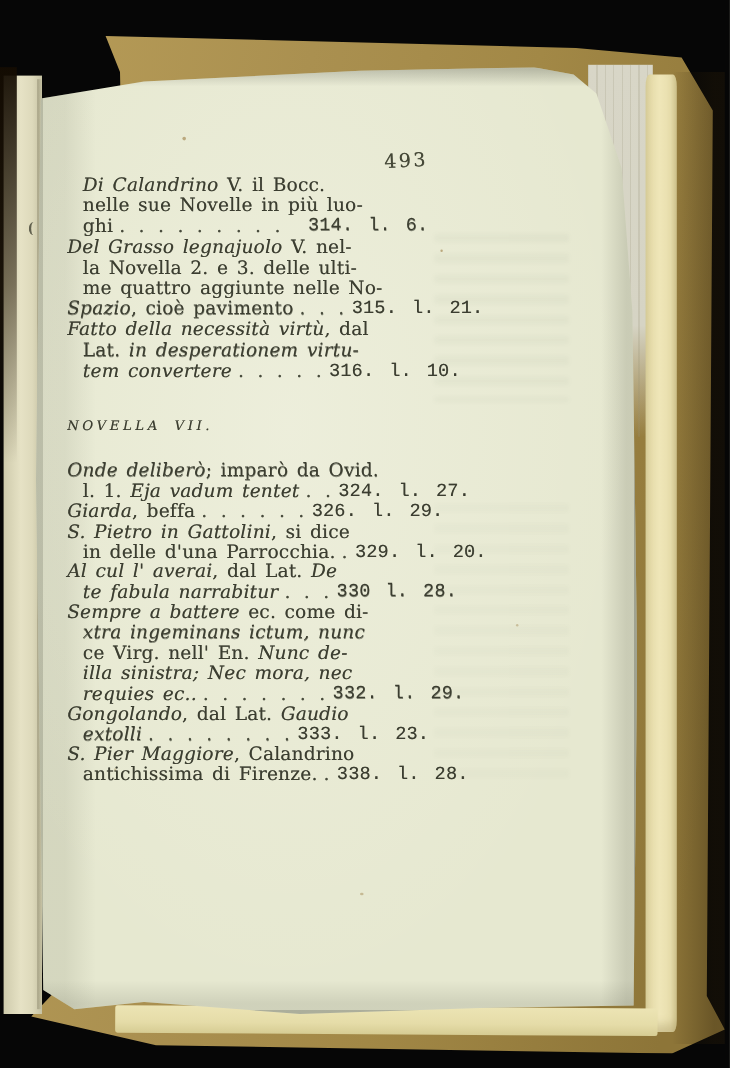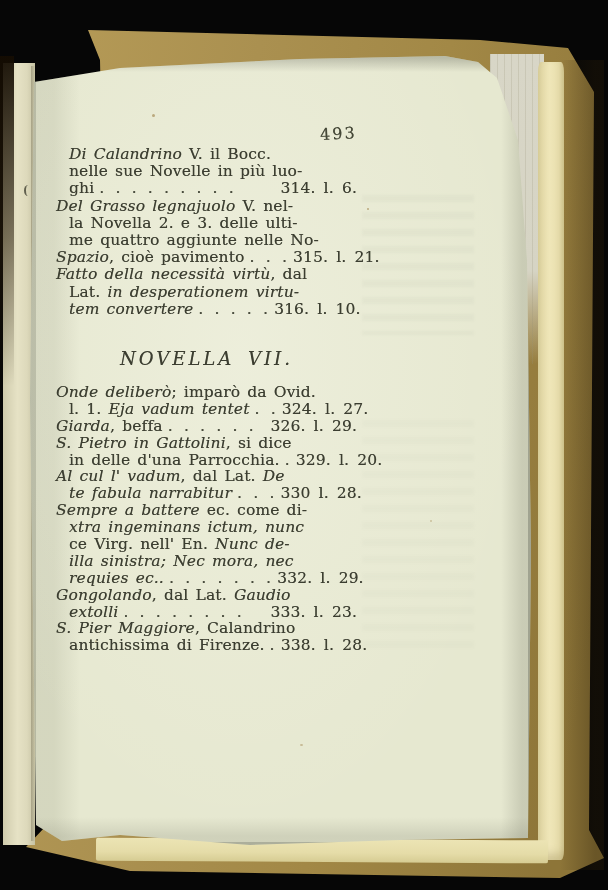--- a/index.html
+++ b/index.html
@@ -54,23 +54,23 @@
            color:#454837;}
   .block{left:56px;width:301px;}
   .block-top{top:146px;font-size:15.4px;}
   .block-top .line{height:17.2px;line-height:17.2px;}
   .block-bottom{top:384px;font-size:15.4px;}
   .block-bottom .line{height:16.9px;line-height:16.9px;}
   .line{display:flex;white-space:nowrap;letter-spacing:.2px;word-spacing:2px;}
   .line.ind{padding-left:13px;}
   .it{font-style:italic;}
   .dots{margin-left:5px;word-spacing:6px;color:#474a3b;}
-  .ref{margin-left:auto;padding-left:6px;word-spacing:3px;}
-  .novella{left:56px;top:348px;width:301px;text-align:center;font-style:italic;
-           font-size:18px;letter-spacing:3px;word-spacing:5px;}
+  .ref{margin-left:auto;padding-left:6px;word-spacing:3px;font-family:Liberation Mono, monospace;}
+  .novella{left:56px;top:348px;width:301px;font-style:italic;
+           font-size:11px;letter-spacing:3px;word-spacing:5px;}
 
   
   .ink-blemish{position:absolute;left:24px;top:185px;width:6px;height:11px;
     border-left:2px solid rgba(55,55,42,.75);border-radius:50%;}
   .speck{position:absolute;border-radius:50%;background:rgba(150,115,55,.55);}
   .s1{left:152px;top:114px;width:3px;height:3px;}
   .s2{left:367px;top:208px;width:2px;height:2px;}
   .s3{left:300px;top:744px;width:3px;height:2px;background:rgba(150,115,55,.4);}
   .s4{left:430px;top:520px;width:2px;height:2px;background:rgba(150,115,55,.35);}
   .s5{left:95px;top:640px;width:2px;height:3px;background:rgba(150,115,55,.3);}
@@ -159,21 +159,21 @@
         <span class="ref">326. l. 29.</span>
       </div>
       <div class="line">
         <span class="main"><span class="it">S. Pietro in Gattolini</span><span>, si dice</span></span>
       </div>
       <div class="line ind">
         <span class="main"><span>in delle d'una Parrocchia.</span><span class="dots">.</span></span>
         <span class="ref">329. l. 20.</span>
       </div>
       <div class="line">
-        <span class="main"><span class="it">Al cul l' vadum</span><span>, dal Lat. </span><span class="it">De</span></span>
+        <span class="main"><span class="it">Al cul l' averai</span><span>, dal Lat. </span><span class="it">De</span></span>
       </div>
       <div class="line ind">
         <span class="main"><span class="it">te fabula narrabitur</span><span class="dots">. . .</span></span>
         <span class="ref">330 l. 28.</span>
       </div>
       <div class="line">
         <span class="main"><span class="it">Sempre a battere</span><span> ec. come di-</span></span>
       </div>
       <div class="line ind">
         <span class="main"><span class="it">xtra ingeminans ictum, nunc</span></span>

